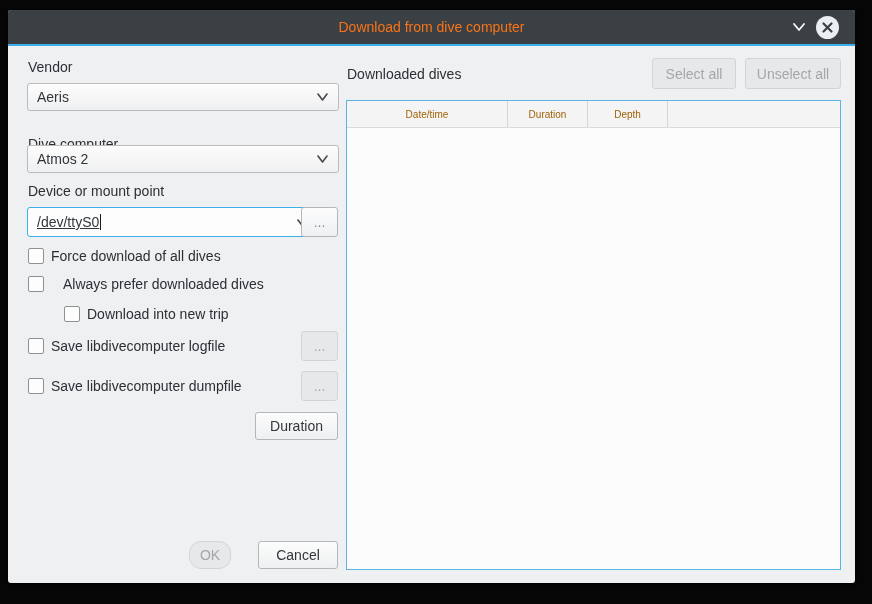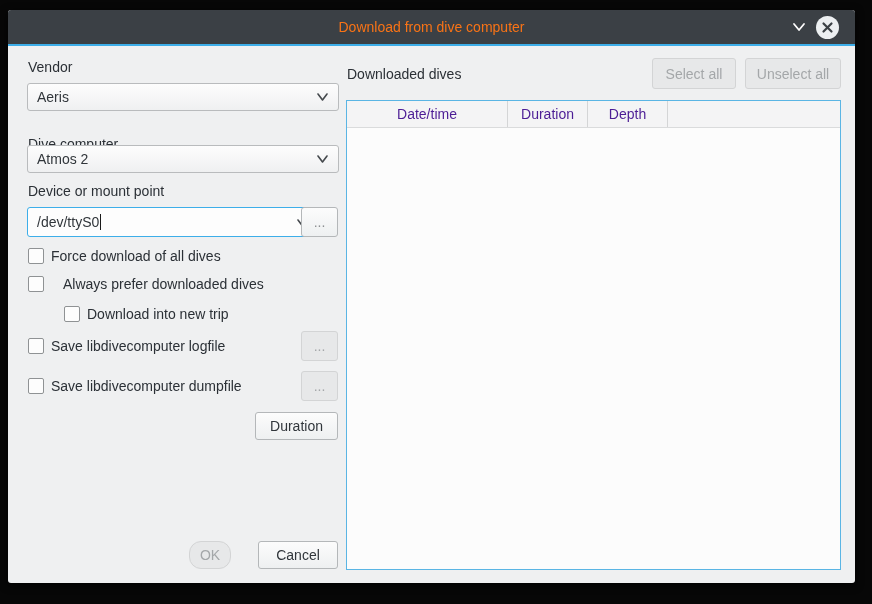--- a/index.html
+++ b/index.html
@@ -64,21 +64,21 @@
   .checkrow .cb-label{color:#2b3036;font-size:14px;white-space:nowrap;cursor:pointer;}
   .dives-table{
     position:absolute;left:338px;top:90px;width:495px;height:470px;
     box-sizing:border-box;border:1px solid #5ab5e4;background:#fcfcfc;
   }
   .dives-header{
     display:flex;height:26px;background:#f4f4f5;border-bottom:1px solid #dadbdc;
   }
   .dives-header .hcell{
     box-sizing:border-box;display:flex;align-items:center;justify-content:center;
-    color:#4c1d95;font-size:14px;border-right:1px solid #d4d5d6;
+    color:#a16207;font-size:10px;border-right:1px solid #d4d5d6;
   }
   .dives-header .hcell:last-child{border-right:none;}
   .hcell.c1{width:161px;}
   .hcell.c2{width:80px;}
   .hcell.c3{width:80px;}
   .hcell.c4{flex:1;}
 </style>
 </head>
 <body>
 
@@ -109,21 +109,21 @@
 
     <div class="label" style="left:20px;top:126px;">Dive computer</div>
     <div class="combo" style="left:19px;top:135px;">
       <span>Atmos 2</span>
       <svg class="chev" viewBox="0 0 13 10">
           <polyline points="2,2 6.5,8 11,2" fill="none" stroke="#45494d" stroke-width="1.6" stroke-linecap="round" stroke-linejoin="round"></polyline>
         </svg>
     </div>
 
     <div class="label" style="left:20px;top:173px;">Device or mount point</div>
-    <div class="combo editable" style="left:19px;top:197px;width:292px;">
+    <div class="combo editable" style="left:19px;top:197px;width:292px;text-decoration:underline;">
       <span>/dev/ttyS0</span><span class="caret-bar"></span>
       <svg class="chev" style="top:10px;" viewBox="0 0 13 10">
           <polyline points="2,2 6.5,8 11,2" fill="none" stroke="#45494d" stroke-width="1.6" stroke-linecap="round" stroke-linejoin="round"></polyline>
         </svg>
     </div>
     <div class="btn" style="left:293px;top:197px;width:37px;height:30px;color:#8d9093;">...</div>
 
     <div class="checkrow" style="left:20px;top:238px;">
       <span class="checkbox"></span>
       <span class="cb-label">Force download of all dives</span>

